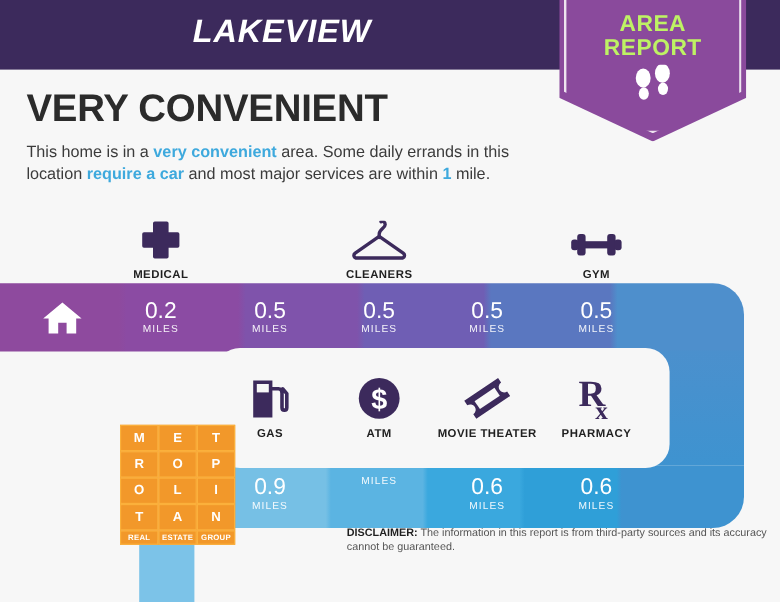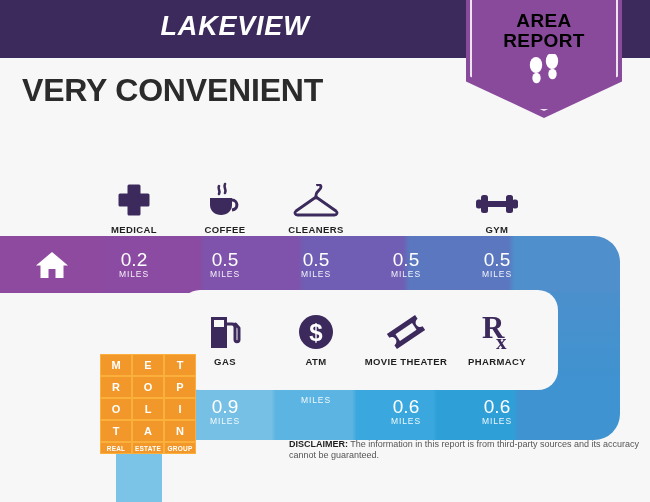--- a/index.html
+++ b/index.html
@@ -31,21 +31,21 @@
   }
   .badge-inner{
     position:absolute;left:4px;top:0px;width:148px;height:115px;
     border:2px solid rgba(255,255,255,.85);
     border-top:none;
     box-sizing:border-box;
     clip-path:polygon(0 0,100% 0,100% 70%,50% 100%,0 70%);
     background:transparent;
   }
   .badge-line{
-    position:absolute;width:100%;text-align:center;color:#000000;
+    position:absolute;width:100%;text-align:center;color:#bef264;
     font-size:19px;font-weight:bold;letter-spacing:.4px;line-height:20px;
   }
   .badge-l1{top:15px;}
   .badge-l2{top:35px;}
   .badge-feet{position:absolute;left:0;top:58px;width:100%;text-align:center;}
 
   
   .headline{
     position:absolute;left:22px;top:72px;
     font-size:32px;font-weight:bold;color:#2b2b2b;letter-spacing:-.2px;
@@ -154,20 +154,23 @@
       <svg width="42" height="34" viewBox="0 0 42 34">
         <ellipse cx="13" cy="11" rx="6.2" ry="8" fill="#fff"></ellipse>
         <ellipse cx="13.5" cy="24" rx="4.2" ry="5.2" fill="#fff"></ellipse>
         <ellipse cx="29" cy="7" rx="6.2" ry="8" fill="#fff"></ellipse>
         <ellipse cx="29.5" cy="20" rx="4.2" ry="5.2" fill="#fff"></ellipse>
       </svg>
     </div>
   </div>
 
   <div class="headline">VERY CONVENIENT</div>
+  <div class="subtext">
+    <span>This home is in a </span><span class="hl">very convenient</span><span> area. Some daily errands in this location </span><span class="hl">require a car</span><span> and most major services are within </span><span class="hl">1</span><span> mile.</span>
+  </div>
 
   <div class="band-top"></div>
   <div class="band-mid"></div>
   <div class="band-bottom"></div>
   <div class="band-notch"></div>
 
   <div class="home-cell">
     <svg width="34" height="30" viewBox="0 0 34 30">
       <path d="M17 2 L33 15.5 L28.5 15.5 L28.5 28 L20.5 28 L20.5 19 L13.5 19 L13.5 28 L5.5 28 L5.5 15.5 L1 15.5 Z" fill="#fff"></path>
     </svg>
@@ -175,30 +178,20 @@
 
   <div class="icon-col" style="left:89px;top:178px;">
     <div class="icon-glyph">
       <svg width="36" height="36" viewBox="0 0 36 36">
         <path d="M13 2 h10 v9 h9 v10 h-9 v9 h-10 v-9 h-9 v-10 h9 z" fill="#3c2a5c" stroke="#3c2a5c" stroke-width="3" stroke-linejoin="round"></path>
       </svg>
     </div>
     <div class="icon-label">MEDICAL</div>
   </div>
 
-  <div class="icon-col" style="left:180px;top:178px;">
-    <div class="icon-glyph">
-      <svg width="40" height="38" viewBox="0 0 40 38">
-        <path d="M14 4 c-2 3 2 4 0 8 M20 2 c-2 4 2 5 0 9" stroke="#3c2a5c" stroke-width="2.6" fill="none" stroke-linecap="round"></path>
-        <path d="M5 16 h22 v7 c0 6-5 10-11 10 S5 29 5 23 z" fill="#3c2a5c"></path>
-        <path d="M27 18 c6 0 7 9 0 10" stroke="#3c2a5c" stroke-width="3" fill="none"></path>
-      </svg>
-    </div>
-    <div class="icon-label">COFFEE</div>
-  </div>
 
   <div class="icon-col" style="left:271px;top:178px;">
     <div class="icon-glyph">
       <svg width="48" height="36" viewBox="0 0 48 36">
         <path d="M24 14 v-3 c0-4 5-5 5-8 c0-2-2-3-3.5-2.2" stroke="#3c2a5c" stroke-width="2.8" fill="none" stroke-linecap="round"></path>
         <path d="M24 13 L44 27 c2 1.5 1 4-1.5 4 H5.5 C3 31 2 28.5 4 27 Z" stroke="#3c2a5c" stroke-width="2.8" fill="none" stroke-linejoin="round"></path>
       </svg>
     </div>
     <div class="icon-label">CLEANERS</div>
   </div>

